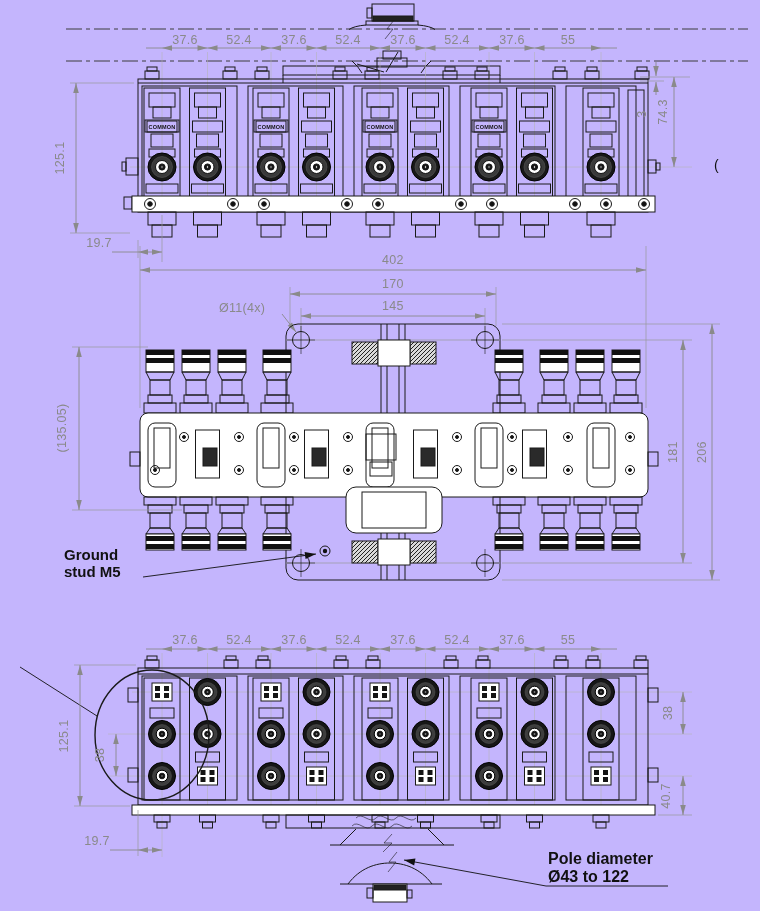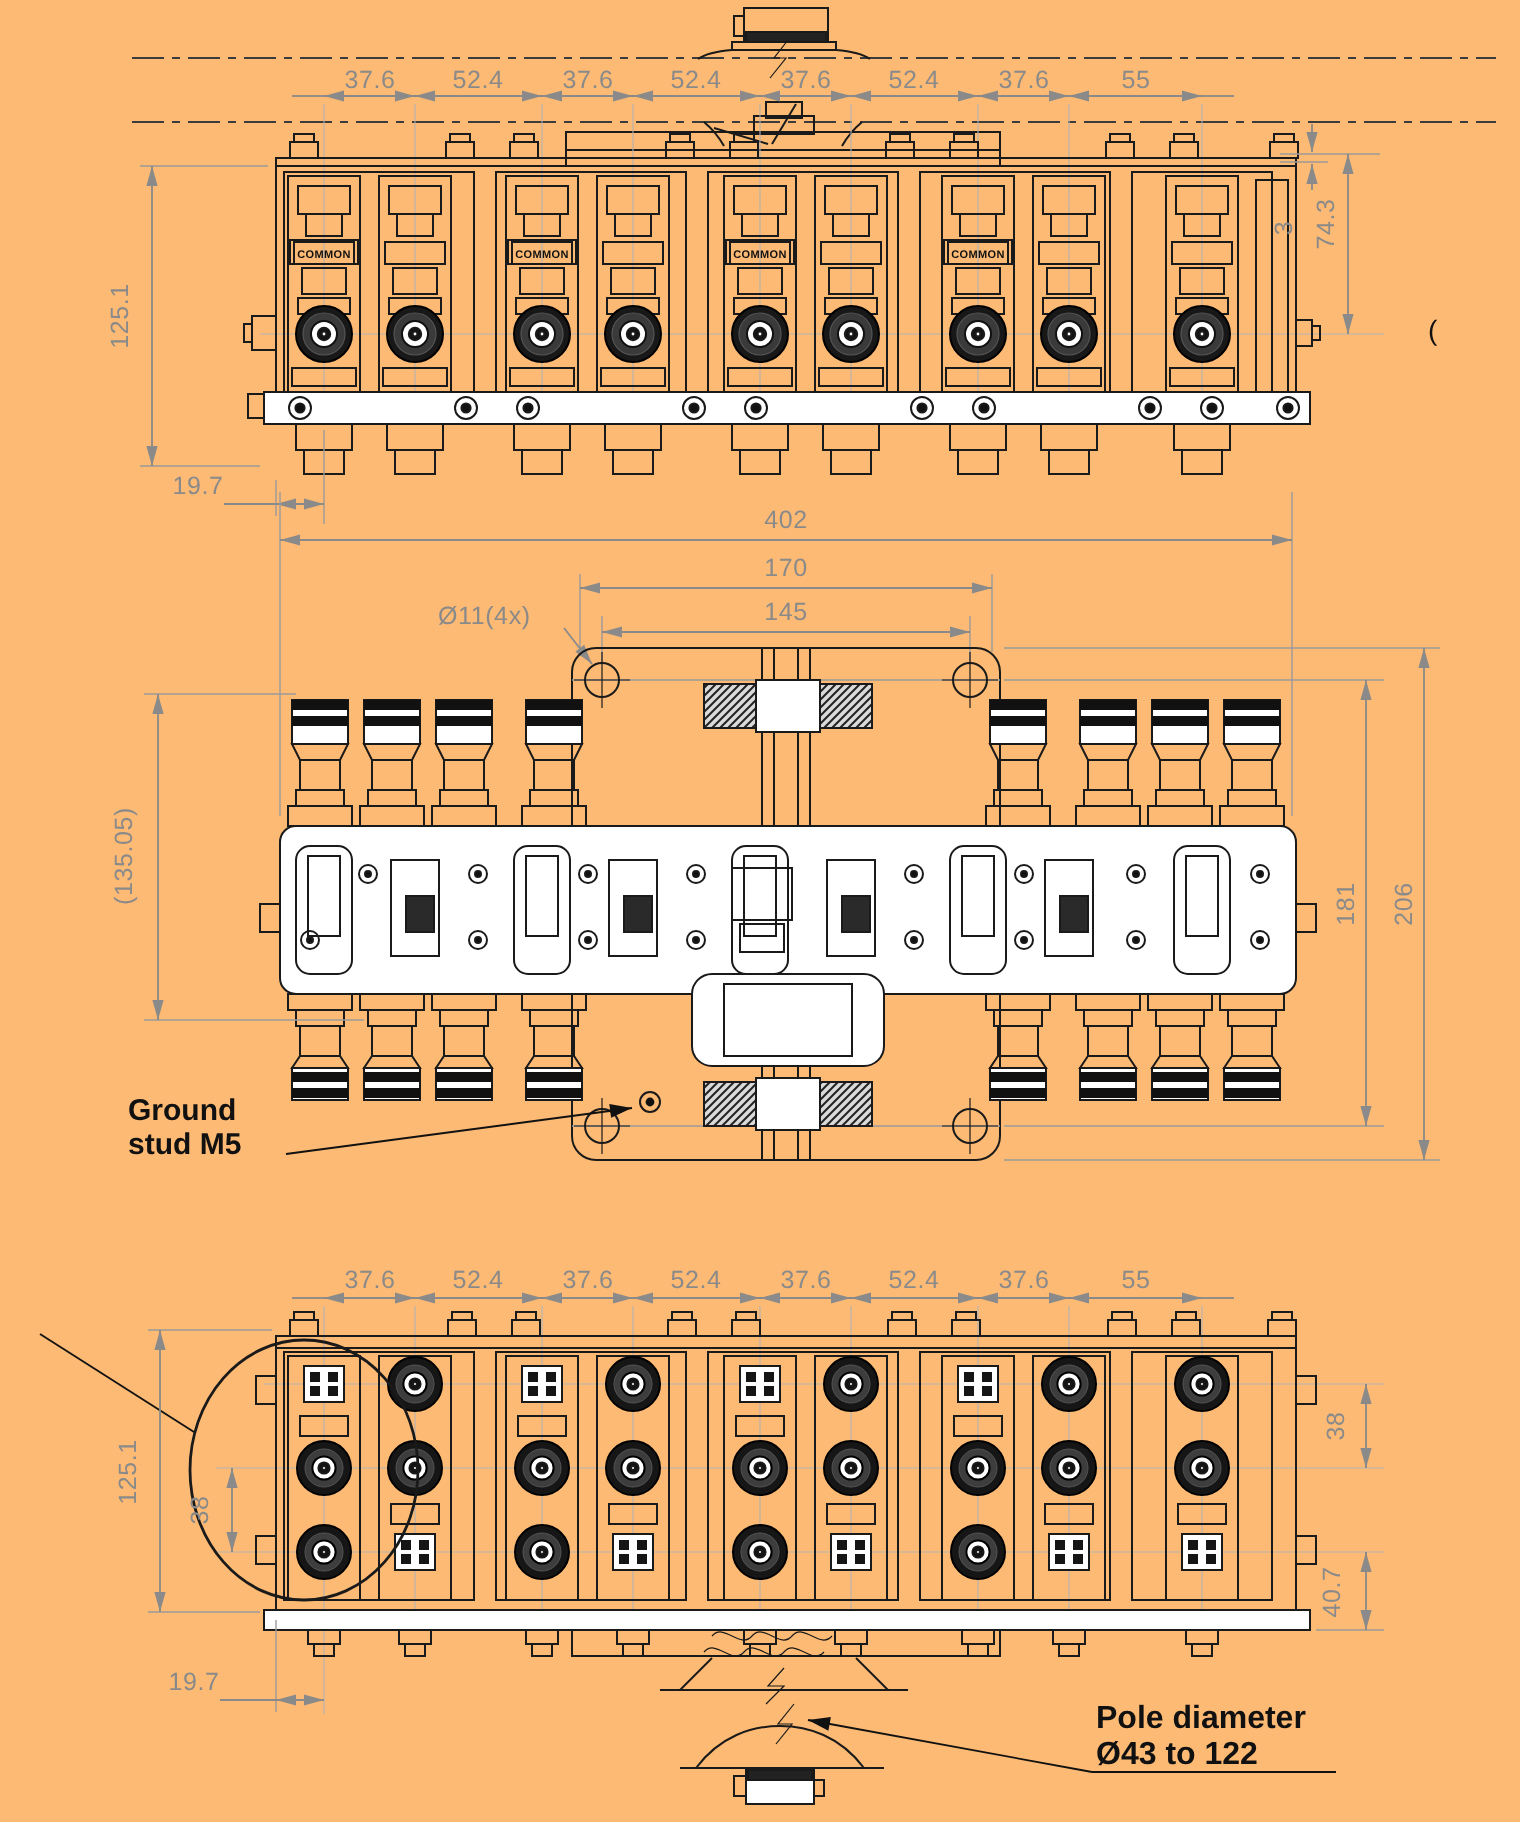--- a/index.html
+++ b/index.html
@@ -1,16 +1,16 @@
 <!DOCTYPE html>
 <html><head>
 <meta charset="utf-8">
 <style>
   html,body{margin:0;padding:0;background:#ffffff;}
-  .stage{width:760px;height:911px;position:relative;background:#fdba74;overflow:hidden;}
+  .stage{width:760px;height:911px;position:relative;background:#c4b5fd;overflow:hidden;}
   svg{display:block;font-family:"Liberation Sans",sans-serif;}
   text{font-family:"Liberation Sans",sans-serif;}
   .dim{font-size:12.5px;fill:#8a8a8a;letter-spacing:.3px;}
   .lbl{font-size:15px;font-weight:bold;fill:#111;}
   .lblbig{font-size:16px;font-weight:bold;fill:#111;}
   .common{font-size:5.5px;font-weight:bold;fill:#111;letter-spacing:.2px;}
   .trunc{font-size:14px;fill:#111;}
   .ink{stroke:#1a1a1a;fill:none;stroke-width:1;}
   .ink2{stroke:#1a1a1a;fill:none;stroke-width:1.4;}
   .thin{stroke:#1a1a1a;fill:none;stroke-width:.6;}

